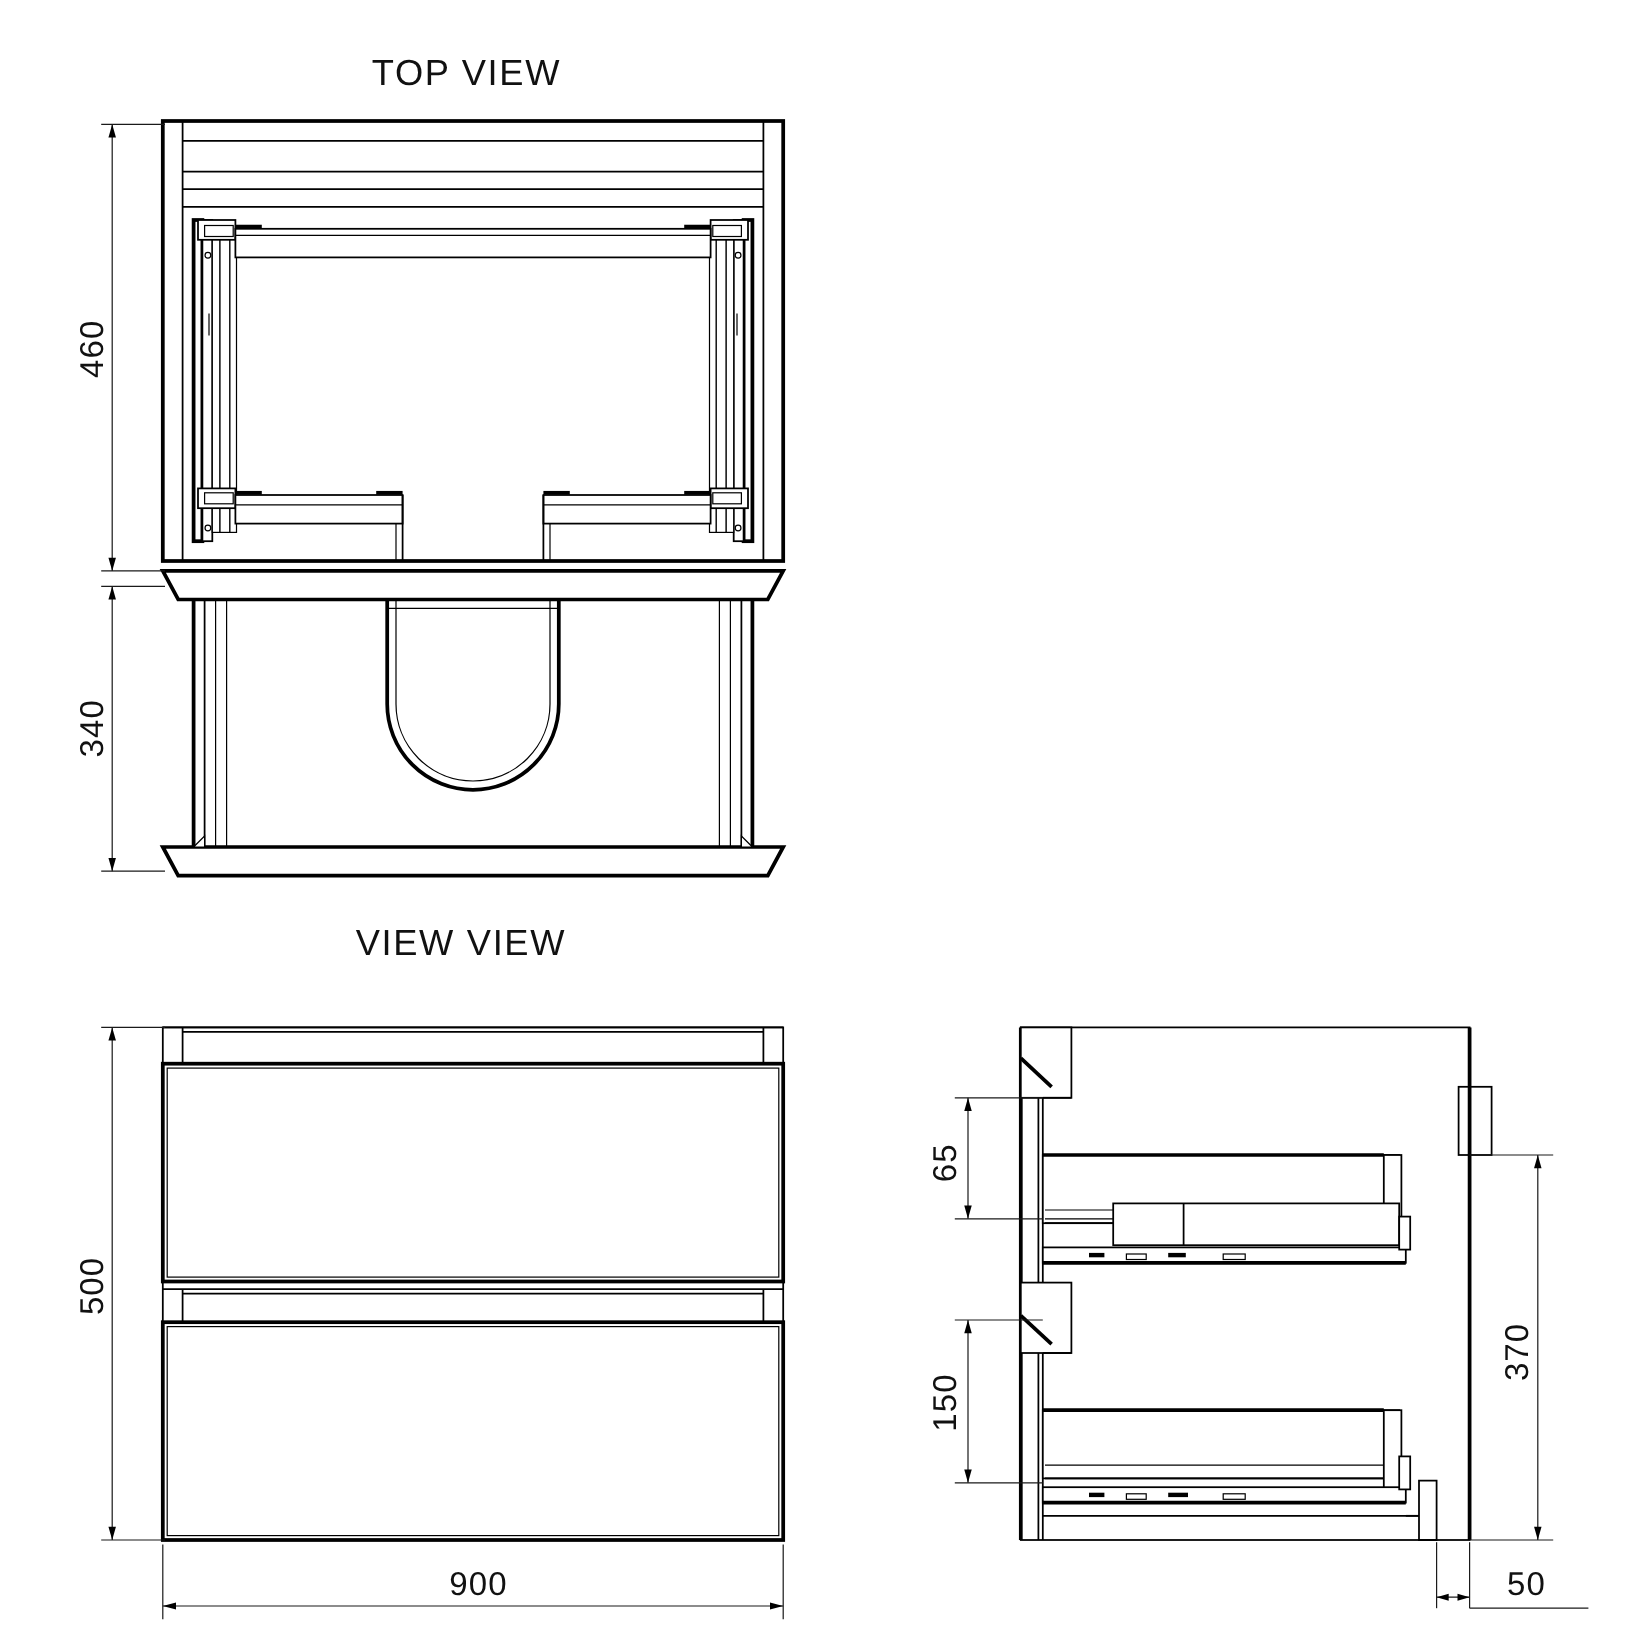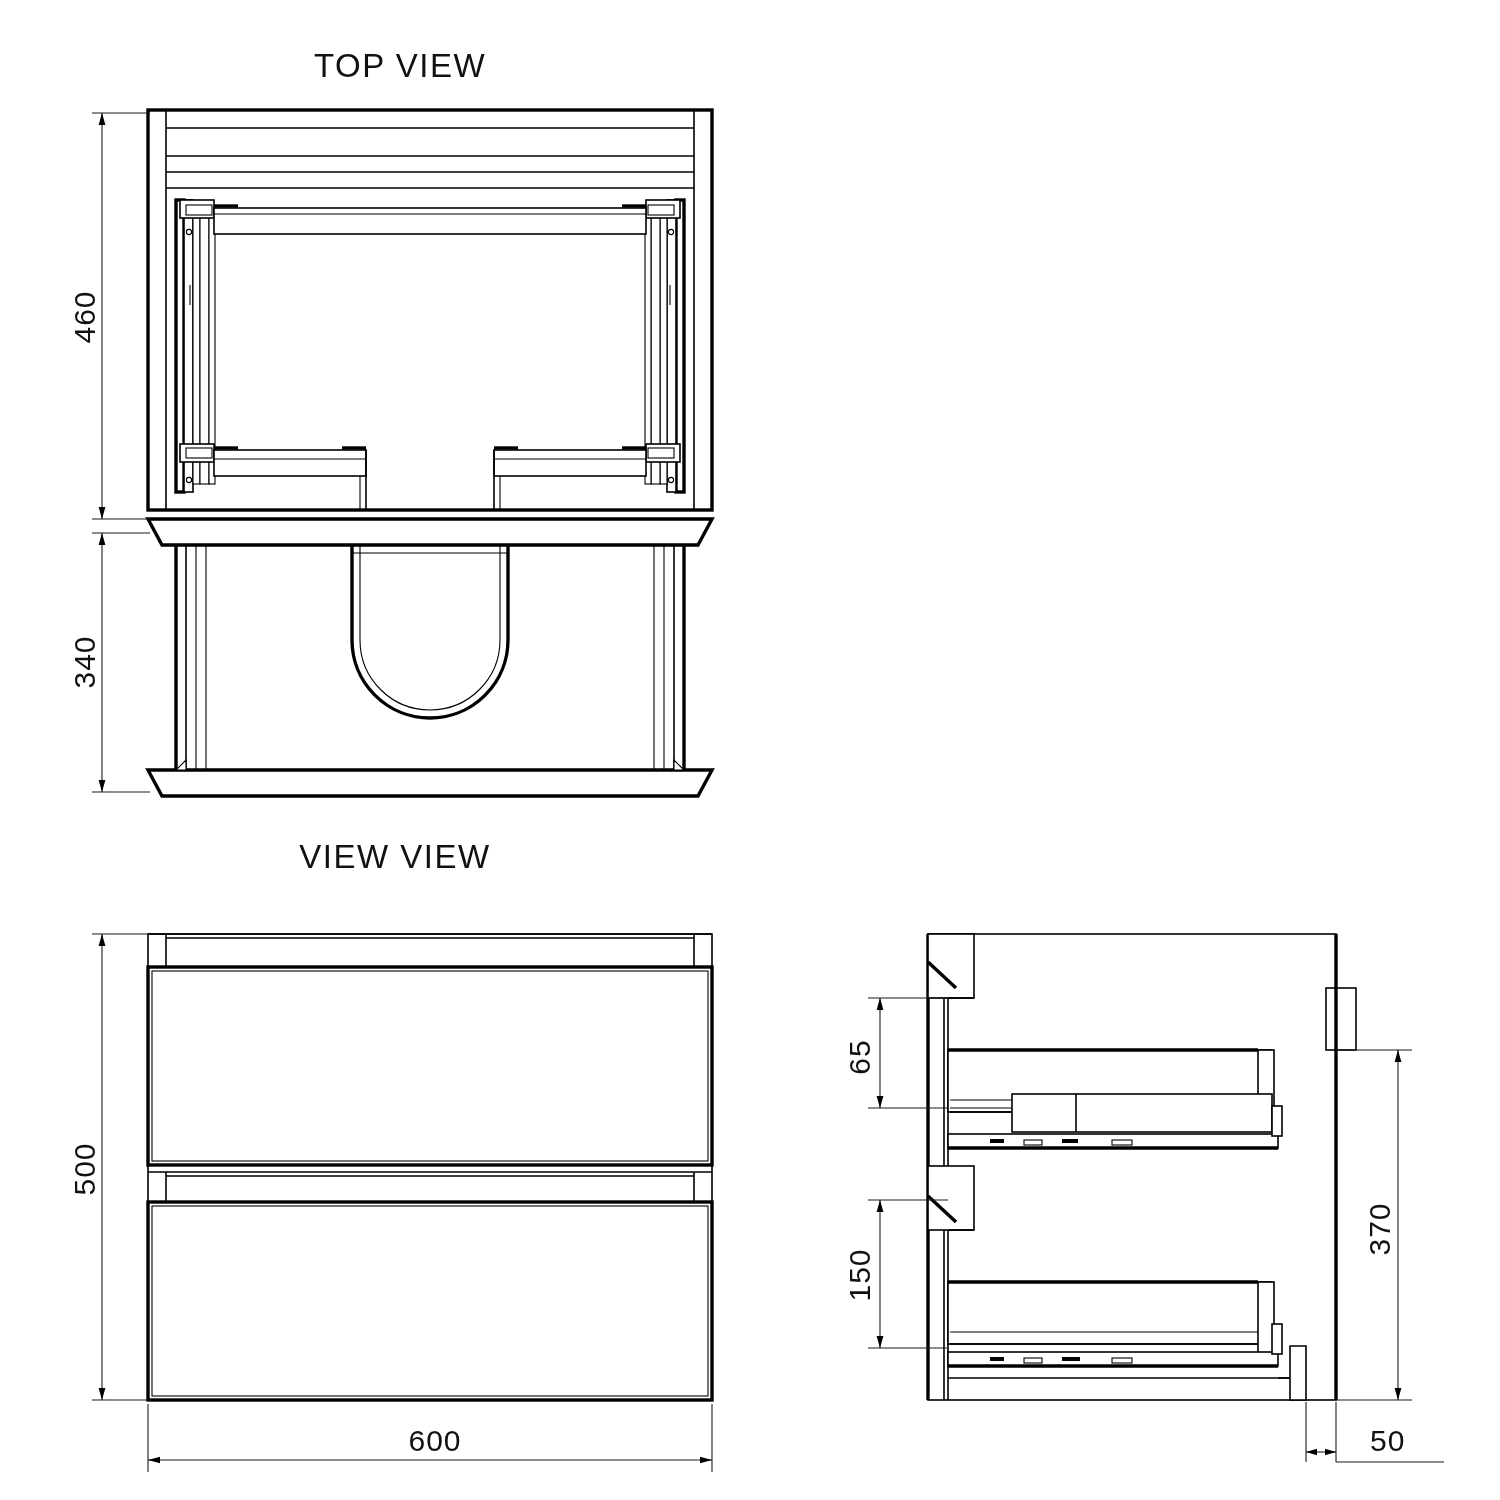--- a/index.html
+++ b/index.html
@@ -22,20 +22,21 @@
   }
   .view-title {
     position: absolute;
     font-family: "Liberation Sans", sans-serif;
     font-size: 33px;
     font-weight: 400;
     letter-spacing: 1.5px;
     color: #111111;
     white-space: nowrap;
     text-align: center;
+    padding-left: 24px;
   }
   #title-top      { left: 0;    top: 47px;  width: 800px; }
   #title-front    { left: 0;    top: 838px; width: 790px; }
   #title-section  { left: 790px; top: 838px; width: 690px; }
 
   .dim-label {
     position: absolute;
     font-family: "Liberation Sans", sans-serif;
     font-size: 30px;
     font-weight: 400;
@@ -318,21 +319,21 @@
       <line class="dim" x1="1336" y1="1462" x2="1444" y2="1462"></line>
     </g>
   </svg>
 
   <div class="dim-label rot" style="left:50px; top:300px; width:70px; text-align:center;">460</div>
 
   <div class="dim-label rot" style="left:50px; top:645px; width:70px; text-align:center;">340</div>
 
   <div class="dim-label rot" style="left:50px; top:1152px; width:70px; text-align:center;">500</div>
 
-  <div class="dim-label" style="left:395px; top:1424px; width:80px; text-align:center;">600</div>
+  <div class="dim-label" style="left:395px; top:1424px; width:80px; text-align:center;">900</div>
 
   <div class="dim-label rot" style="left:832px; top:1040px; width:56px; text-align:center;">65</div>
 
   <div class="dim-label rot" style="left:828px; top:1258px; width:64px; text-align:center;">150</div>
 
   <div class="dim-label rot" style="left:1348px; top:1212px; width:64px; text-align:center;">370</div>
 
   <div class="dim-label" style="left:1370px; top:1424px; width:60px; ">50</div>
 
 </div>

